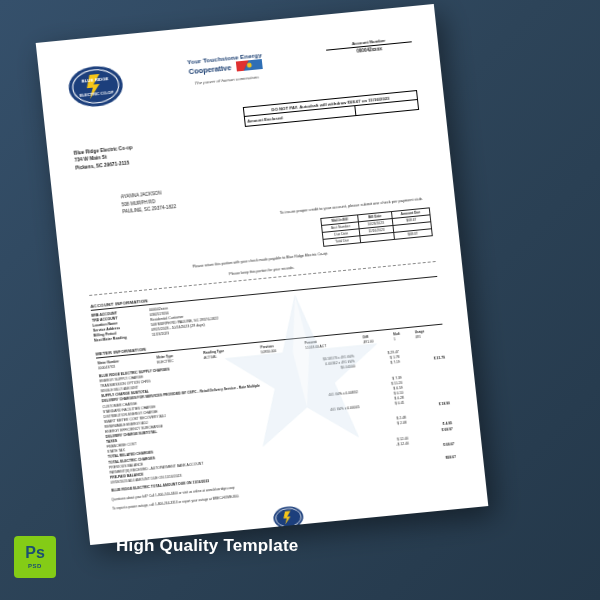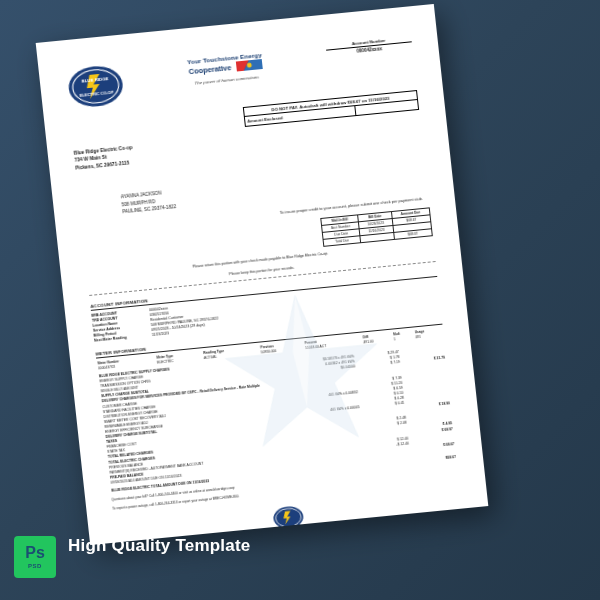--- a/index.html
+++ b/index.html
@@ -128,27 +128,27 @@
   .footer-logo{
     margin-top:10px;display:flex;justify-content:center;
   }
 
   
   .bottom{
     position:absolute;left:0;bottom:0;width:600px;height:72px;
   }
   .ps-badge{
     position:absolute;left:14px;top:8px;width:42px;height:42px;
-    background:#22c55e;border-radius:4px;
+    background:#84cc16;border-radius:4px;
     display:flex;flex-direction:column;align-items:center;justify-content:center;
   }
   .ps-letters{font-size:16px;font-weight:bold;color:#1b4f72;line-height:1;}
   .ps-sub{font-size:6px;font-weight:bold;color:#1b4f72;margin-top:2px;letter-spacing:.5px;}
   .bottom-text{position:absolute;left:68px;top:8px;color:#fff;}
-  .bt-title{font-size:17px;font-weight:bold;letter-spacing:.2px;}
+  .bt-title{font-size:17px;font-weight:bold;letter-spacing:.2px;margin-left:48px;}
   .bt-sub{font-size:12.5px;margin-top:4px;}
 </style>
 </head>
 <body>
 
 <div class="bg"></div>
 
 <div class="doc-wrap">
   <div class="page">
     <div class="inner">

